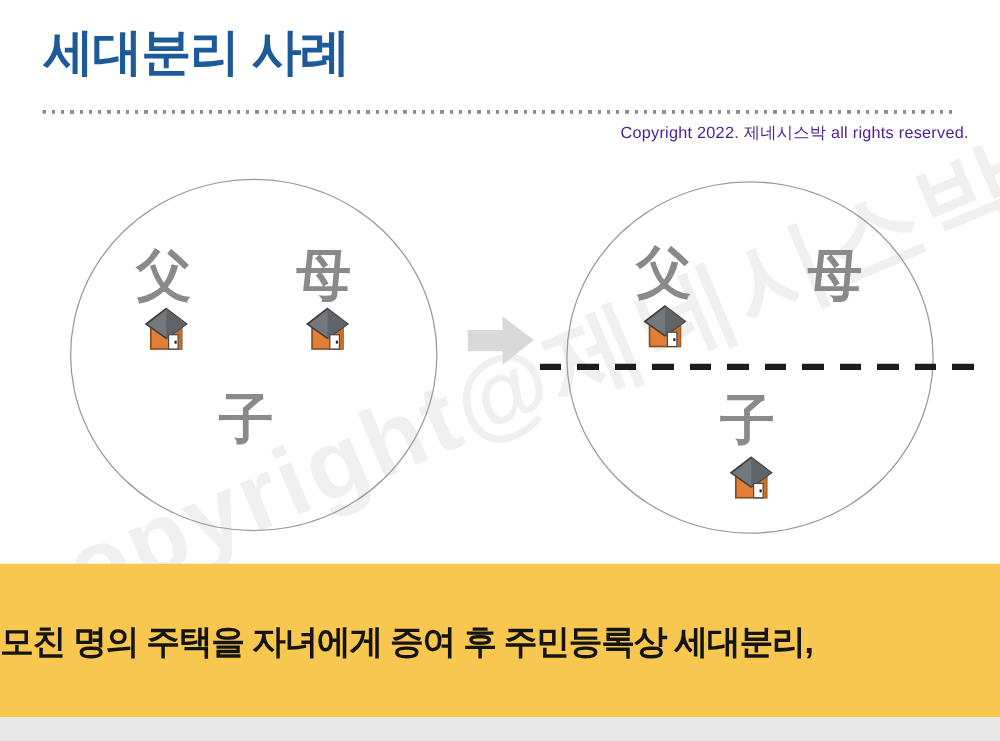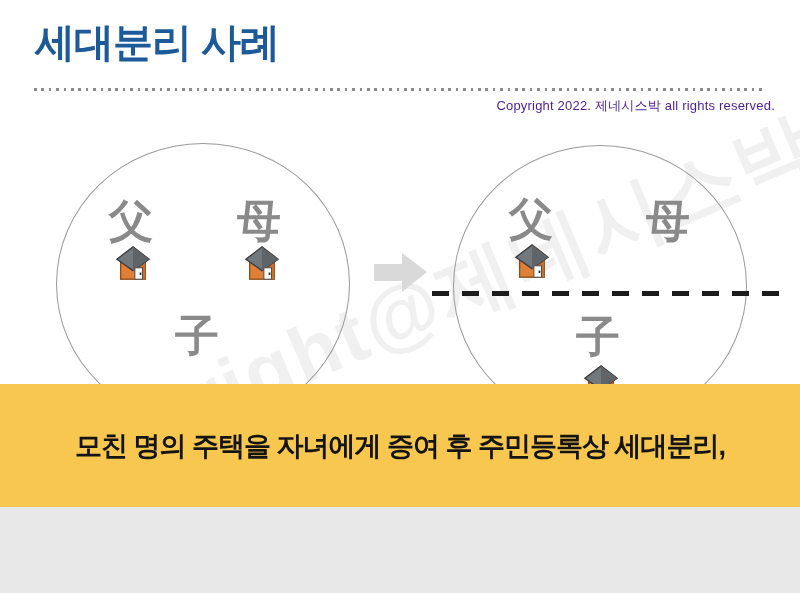--- a/index.html
+++ b/index.html
@@ -1,17 +1,17 @@
 <!DOCTYPE html>
 <html><head>
 <meta charset="utf-8">
 <style>
   html,body{margin:0;padding:0;background:#e8e8e8;}
   .slide{
-    position:relative;width:800px;height:507px;background:#ffffff;
+    position:relative;width:800px;height:574px;background:#ffffff;
     overflow:hidden;font-family:"Liberation Sans","DejaVu Sans",sans-serif;
   }
   .title{
     position:absolute;left:35px;top:18px;font-size:40px;line-height:48px;
     font-weight:800;color:#1d5a99;letter-spacing:-1px;white-space:nowrap;
   }
   .dotted-divider{
     position:absolute;left:34px;top:88px;width:732px;height:3px;
     background:repeating-linear-gradient(90deg,#8b8b8b 0 2.6px,transparent 2.6px 7.4px);
   }
@@ -36,22 +36,22 @@
     line-height:44px;font-weight:700;color:#8a8a8a;
   }
   .house{position:absolute;width:38px;height:38px;}
   .arrow{position:absolute;left:374px;top:251px;width:54px;height:44px;}
   .dashed-line{
     position:absolute;left:432px;top:291px;width:348px;height:5px;
     background:repeating-linear-gradient(90deg,#1c1c1c 0 17px,transparent 17px 30px);
   }
   .banner{
     position:absolute;left:0;bottom:0;width:800px;height:123px;
-    background:#f8c750;display:flex;flex-direction:column;align-items:center;
-    justify-content:center;gap:7px;
+    background:#f8c750;display:flex;flex-direction:row;align-items:center;
+    gap:7px;
   }
   .banner-line{
     font-size:27px;line-height:32px;font-weight:800;color:#141414;
     letter-spacing:-1px;white-space:nowrap;
   }
 </style>
 </head>
 <body>
 
 <div class="slide">

